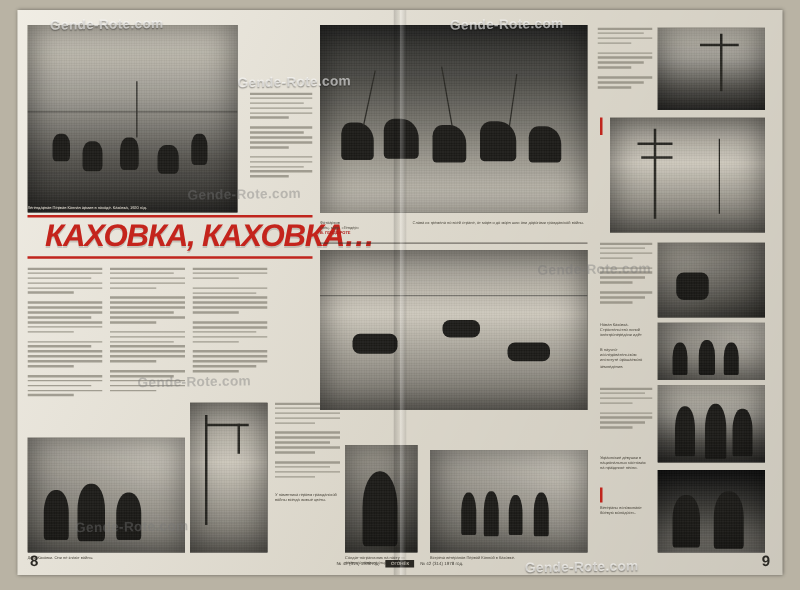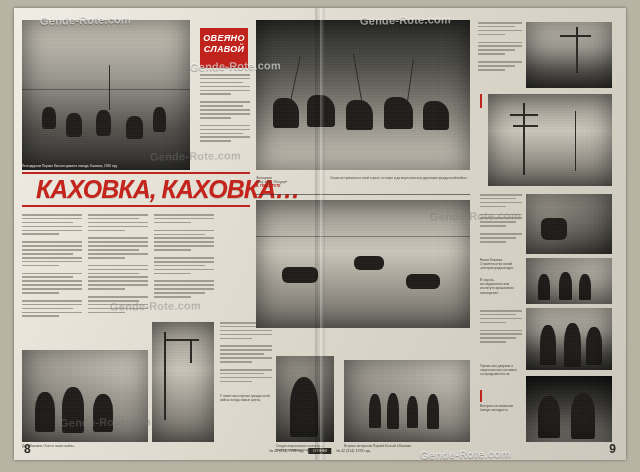--- a/index.html
+++ b/index.html
@@ -108,23 +108,20 @@
     <div class="sil" style="left:12%;top:58%;width:14px;height:22px;"></div>
     <div class="sil" style="left:26%;top:62%;width:16px;height:24px;"></div>
     <div class="sil" style="left:44%;top:60%;width:15px;height:26px;"></div>
     <div class="sil" style="left:62%;top:64%;width:17px;height:23px;"></div>
     <div class="sil" style="left:78%;top:58%;width:13px;height:25px;"></div>
     <div class="pole" style="left:52%;top:30%;width:1px;height:30%;"></div>
     <div class="noise"></div>
       <div class="vign"></div>
   </div>
 
-  <div class="banner">
-    <span>ОВЕЯНО СЛАВОЙ</span>
-  </div>
 
   <div class="col" style="left:186px;top:66px;width:50px;height:96px;">
     <div class="ln w"></div>
       <div class="ln w"></div>
       <div class="ln m"></div>
       <div class="ln w"></div>
     <div class="ln w"></div>
       <div class="ln s"></div>
       <div class="gap"></div>
     <div class="ln w"></div>

